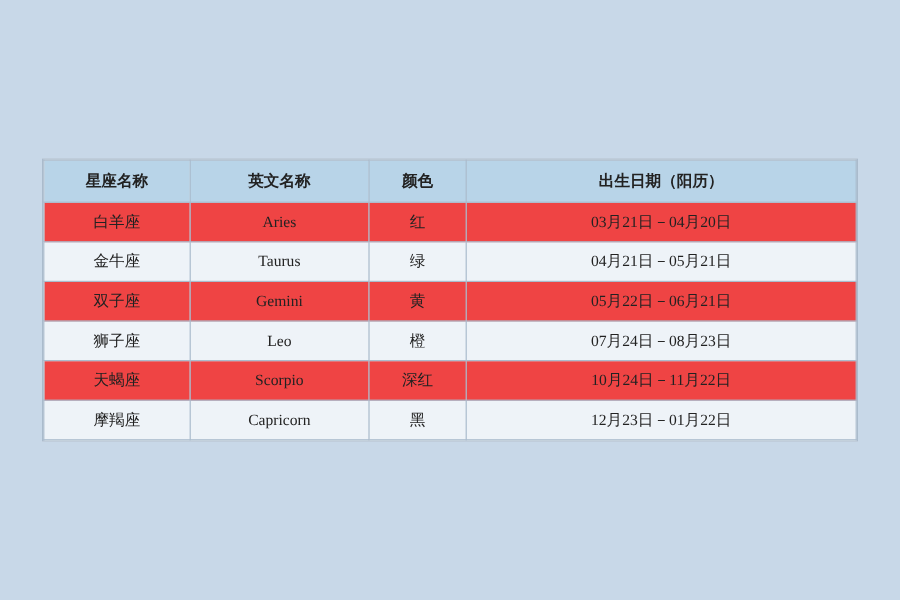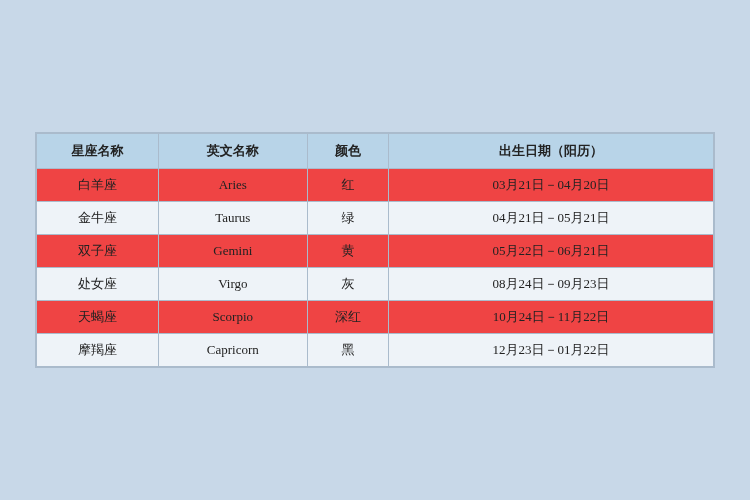--- a/index.html
+++ b/index.html
@@ -75,24 +75,24 @@
           <td>绿</td>
           <td>04月21日－05月21日</td>
         </tr>
         <tr>
           <td>双子座</td>
           <td>Gemini</td>
           <td>黄</td>
           <td>05月22日－06月21日</td>
         </tr>
         <tr>
-          <td>处女座</td>
-          <td>Virgo</td>
-          <td>灰</td>
-          <td>08月24日－09月23日</td>
+          <td>狮子座</td>
+          <td>Leo</td>
+          <td>橙</td>
+          <td>07月24日－08月23日</td>
         </tr>
         <tr>
           <td>天蝎座</td>
           <td>Scorpio</td>
           <td>深红</td>
           <td>10月24日－11月22日</td>
         </tr>
         <tr>
           <td>摩羯座</td>
           <td>Capricorn</td>

